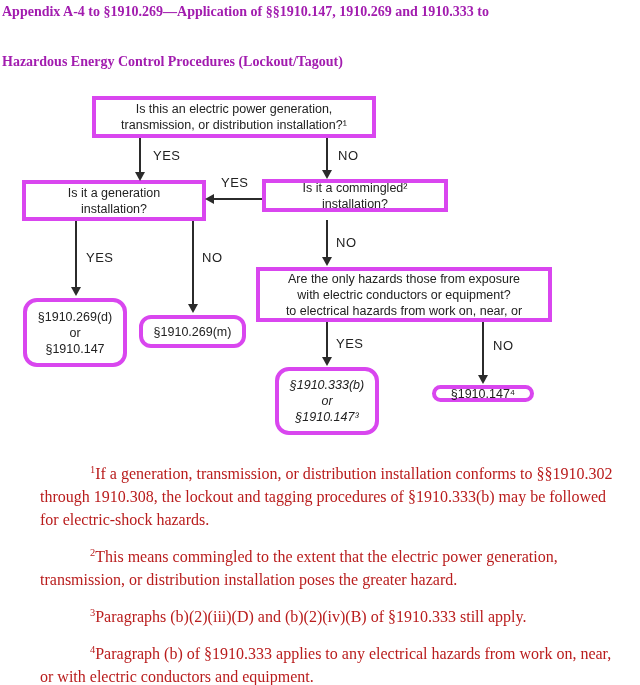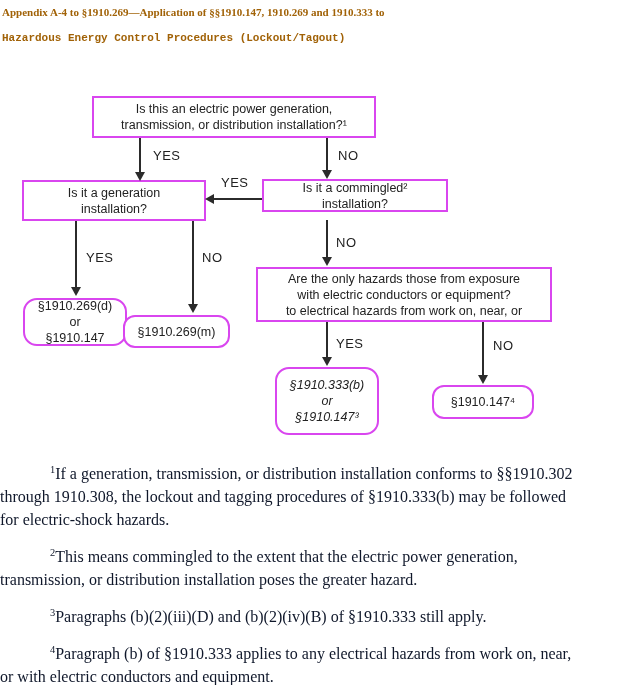--- a/index.html
+++ b/index.html
@@ -4,28 +4,28 @@
 <style>
   html,body { margin:0; padding:0; background:#ffffff; }
   .page {
     position:relative; width:640px; height:685px; background:#ffffff;
     font-family:"Liberation Serif", serif; color:#161616; overflow:hidden;
   }
   
   .title-line {
     position:absolute; left:2px; white-space:nowrap;
     font-family:"Liberation Serif", serif; font-weight:bold;
-    font-size:11px; line-height:20px; color:#a16207;
+    font-size:14px; line-height:20px; color:#a21caf;
   }
   .title-l1 { top:2px; }
-  .title-l2 { top:28px;font-family:Liberation Mono, monospace; }
+  .title-l2 { top:52px; }
   
   .fc-box {
     position:absolute; box-sizing:border-box;
-    border:2px solid #d946ef; background:#fff;
+    border:4px solid #d946ef; background:#fff;
     display:flex; flex-direction:column; justify-content:center; align-items:center;
     text-align:center; font-family:"Liberation Sans", sans-serif;
     font-size:12.5px; line-height:16px; color:#222;
   }
   .fc-round { border-radius:14px; }
   .fc-round.small { border-radius:12px; }
   .fc-line { display:block; }
   .vline { position:absolute; width:2px; background:#2b2b2b; }
   .hline { position:absolute; height:2px; background:#2b2b2b; }
   .ah-down {
@@ -38,22 +38,22 @@
     border-top:5px solid transparent; border-bottom:5px solid transparent;
     border-right:9px solid #2b2b2b;
   }
   .fc-label {
     position:absolute; font-family:"Liberation Sans", sans-serif;
     font-size:13px; letter-spacing:0.5px; color:#222;
   }
   
   .footnotes { position:absolute; left:0; top:462px; width:640px; }
   .footnote {
-    margin:0 0 14px 0; font-size:16px; line-height:23px; color:#0f172a;
-    text-indent:50px; font-family:"Liberation Serif", serif;
+    margin:0 0 14px 0; font-size:16px; line-height:23px; color:#b91c1c;
+    text-indent:50px; font-family:"Liberation Serif", serif;padding-left:40px;
   }
   .footnote sup { font-size:65%; line-height:0; }
 </style>
 </head>
 <body>
 
 <div class="page">
 
   <div class="title-line title-l1">Appendix A-4 to §1910.269—Application of §§1910.147, 1910.269 and 1910.333 to</div>
   <div class="title-line title-l2">Hazardous Energy Control Procedures (Lockout/Tagout)</div>
@@ -72,37 +72,37 @@
     <span class="fc-line">Is it a commingled²</span>
     <span class="fc-line">installation?</span>
   </div>
 
   <div class="fc-box" style="left:256px; top:267px; width:296px; height:55px;">
     <span class="fc-line">Are the only hazards those from exposure</span>
     <span class="fc-line">with electric conductors or equipment?</span>
     <span class="fc-line">to electrical hazards from work on, near, or</span>
   </div>
 
-  <div class="fc-box fc-round" style="left:23px; top:298px; width:104px; height:48px;">
+  <div class="fc-box fc-round" style="left:23px; top:298px; width:104px; height:69px;">
     <span class="fc-line">§1910.269(d)</span>
     <span class="fc-line">or</span>
     <span class="fc-line">§1910.147</span>
   </div>
 
-  <div class="fc-box fc-round small" style="left:123px; top:315px; width:107px; height:33px;">
+  <div class="fc-box fc-round small" style="left:139px; top:315px; width:107px; height:33px;">
     <span class="fc-line">§1910.269(m)</span>
   </div>
 
   <div class="fc-box fc-round" style="left:275px; top:367px; width:104px; height:68px;font-style:italic;">
     <span class="fc-line">§1910.333(b)</span>
     <span class="fc-line">or</span>
     <span class="fc-line">§1910.147³</span>
   </div>
 
-  <div class="fc-box fc-round small" style="left:432px; top:385px; width:102px; height:34px;">
+  <div class="fc-box fc-round small" style="left:432px; top:385px; width:102px; height:17px;">
     <span class="fc-line">§1910.147⁴</span>
   </div>
 
   <div>
     <div class="vline" style="left:139px; top:138px; height:35px;"></div>
     <div class="ah-down" style="left:135px; top:172px;"></div>
   </div>
   <div>
     <div class="vline" style="left:326px; top:138px; height:33px;"></div>
     <div class="ah-down" style="left:322px; top:170px;"></div>

